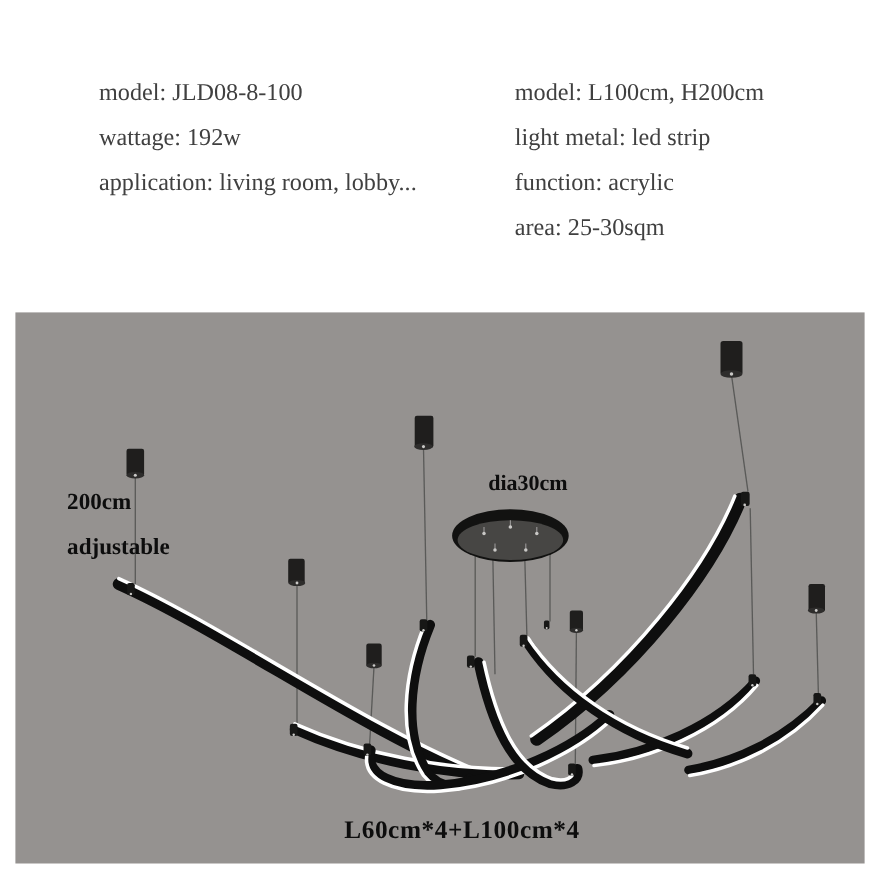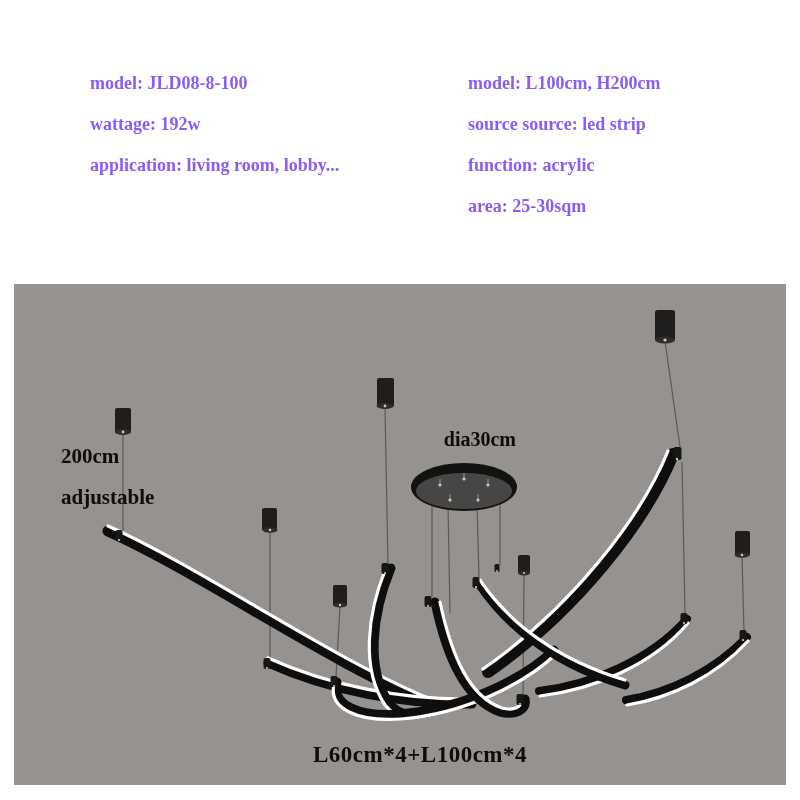--- a/index.html
+++ b/index.html
@@ -3,21 +3,21 @@
 <meta charset="utf-8">
 <style>
   html,body{margin:0;padding:0;background:#ffffff;}
   .page{position:relative;width:800px;height:800px;background:#ffffff;overflow:hidden;
         font-family:"Liberation Serif","DejaVu Serif",serif;}
   
   .specs{position:absolute;top:63px;left:0;width:800px;}
   .spec-col{position:absolute;top:0;}
   .spec-col.left{left:90px;}
   .spec-col.right{left:468px;}
-  .spec-line{font-weight:bold;font-size:18px;line-height:41px;color:#8b5cf6;white-space:nowrap;}
+  .spec-line{font-weight:normal;font-size:22px;line-height:41px;color:#404040;white-space:nowrap;}
   
   .panel{position:absolute;left:14px;top:284px;width:772px;height:501px;
          background:var(--background,#959290);}
   .panel svg{position:absolute;left:0;top:0;}
   .anno{position:absolute;font-weight:bold;color:#0d0d0d;white-space:nowrap;}
   .anno-height{left:47px;top:152px;font-size:21px;line-height:41px;}
   .anno-dia{left:402px;top:144px;width:100px;text-align:right;font-size:20px;}
   .anno-len{left:299px;top:458px;font-size:23px;letter-spacing:0.5px;font-family:Liberation Serif, serif;}
   
   .wire{stroke:var(--wire-gray,#5a5a58);stroke-width:1.2;fill:none;}
@@ -35,21 +35,21 @@
 <div class="page">
 
   <div class="specs">
     <div class="spec-col left">
       <div class="spec-line">model: JLD08-8-100</div>
       <div class="spec-line">wattage: 192w</div>
       <div class="spec-line">application: living room, lobby...</div>
     </div>
     <div class="spec-col right">
       <div class="spec-line">model: L100cm, H200cm</div>
-      <div class="spec-line">source source: led strip</div>
+      <div class="spec-line">light metal: led strip</div>
       <div class="spec-line">function: acrylic</div>
       <div class="spec-line">area: 25-30sqm</div>
     </div>
   </div>
 
   <div class="panel">
     <svg width="772" height="501" viewBox="0 0 772 501">
 
       <g>
         <line class="wire" x1="109" y1="149" x2="109" y2="251"></line>

